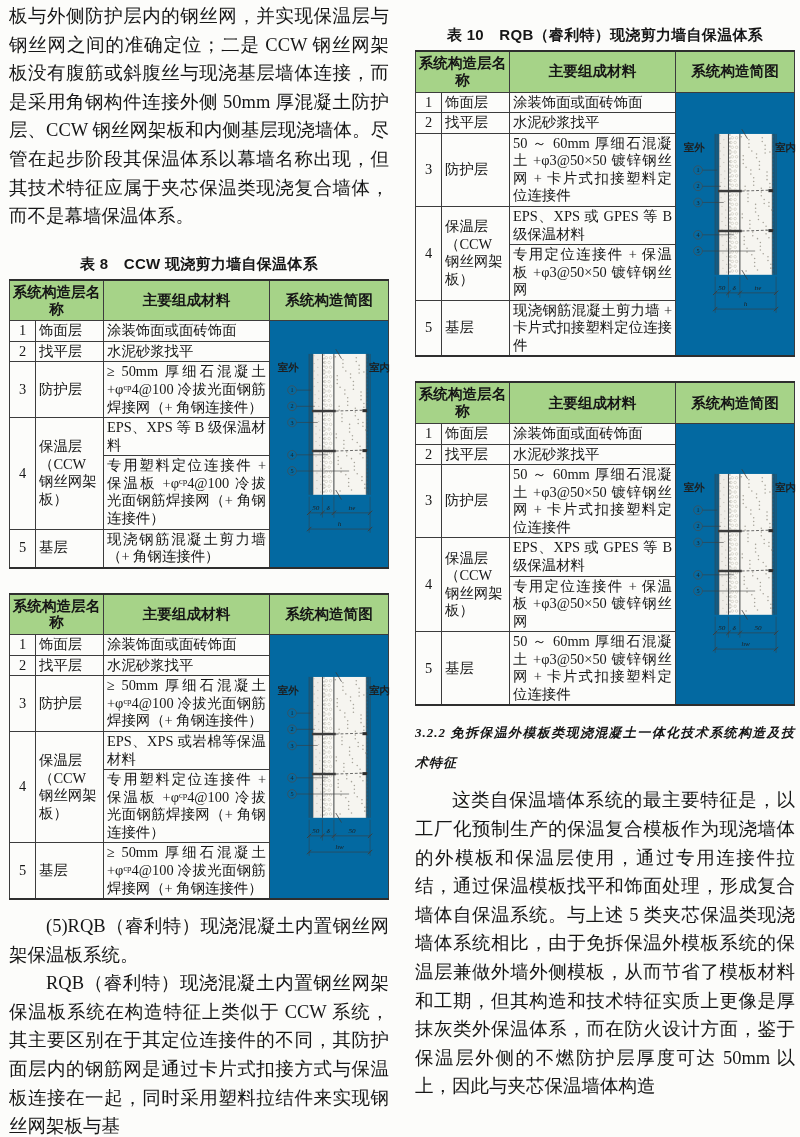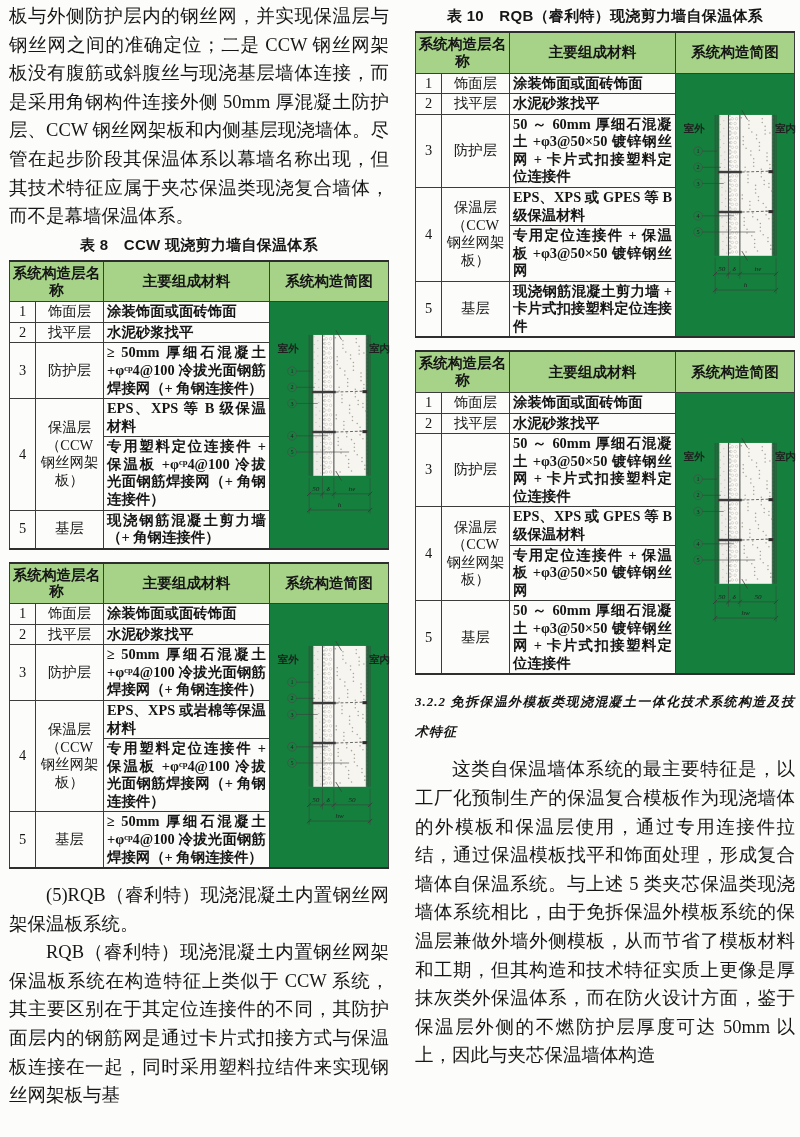--- a/index.html
+++ b/index.html
@@ -8,42 +8,42 @@
     background:#fcfcfa;color:#161616;
     font-family:"Liberation Serif","DejaVu Serif",serif;
   }
   .page{display:flex;gap:26px;padding:2px 9px;}
   .col{width:380px;flex:0 0 380px;}
   p.body-text{
     font-size:18.5px;line-height:28.6px;text-align:justify;
     margin:0;
   }
   p.indent{text-indent:2em;}
-  .tbl-block{margin:5px 0 12px;}
+  .tbl-block{margin:24px 0 12px;}
   .tbl-title{
     font-size:15px;font-weight:bold;text-align:center;
     margin:0 0 5px;letter-spacing:0.3px;
     font-family:"Liberation Sans","DejaVu Sans",sans-serif;
   }
   table.sys-table{
     width:100%;border-collapse:collapse;table-layout:fixed;
     font-size:14.4px;line-height:1.22;
     border-top:2.4px solid #2e2e2e;border-bottom:2.4px solid #2e2e2e;
   }
   table.sys-table th, table.sys-table td{
     border:1px solid #3c3c3c;padding:1px 3px;vertical-align:middle;
   }
   table.sys-table thead th{
     background:#a6d388;font-weight:bold;text-align:center;
     padding:3px 1px;line-height:1.15;font-size:14.6px;
   }
   td.c-no{text-align:center;}
-  td.c-name{text-align:center;}
-  td.c-mat{text-align:justify;font-weight:bold;}
-  td.c-diag{padding:0;text-align:center;vertical-align:middle;background:#15803d;}
+  td.c-name{}
+  td.c-mat{text-align:justify;}
+  td.c-diag{padding:0;text-align:center;vertical-align:middle;background:#0369a1;}
   .section-heading{
     font-size:13px;font-weight:600;font-style:italic;
     line-height:30px;margin:12px 0 8px;letter-spacing:1px;
     text-align:justify;
   }
   .rc-top{margin-bottom:10px;}
 </style>
 </head>
 <body>
 

